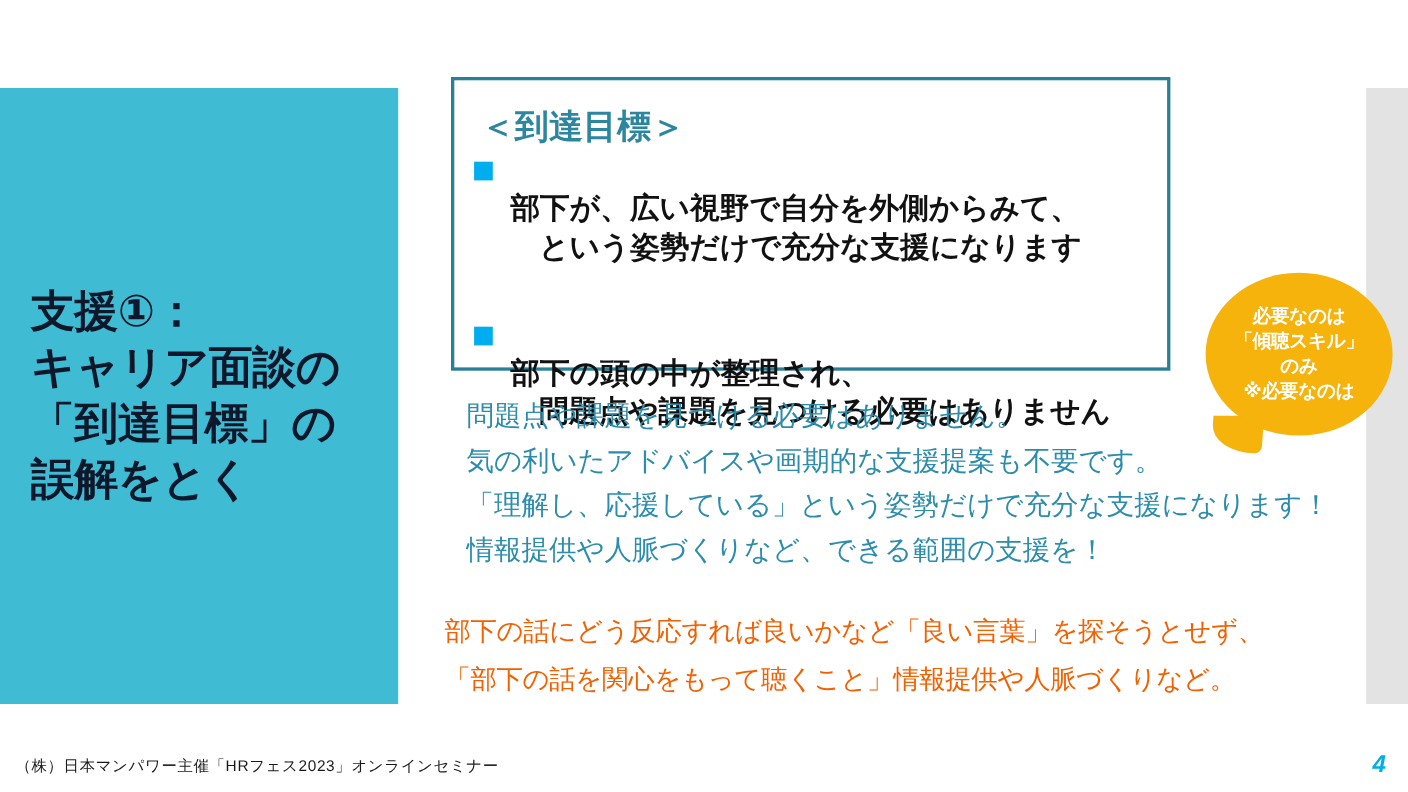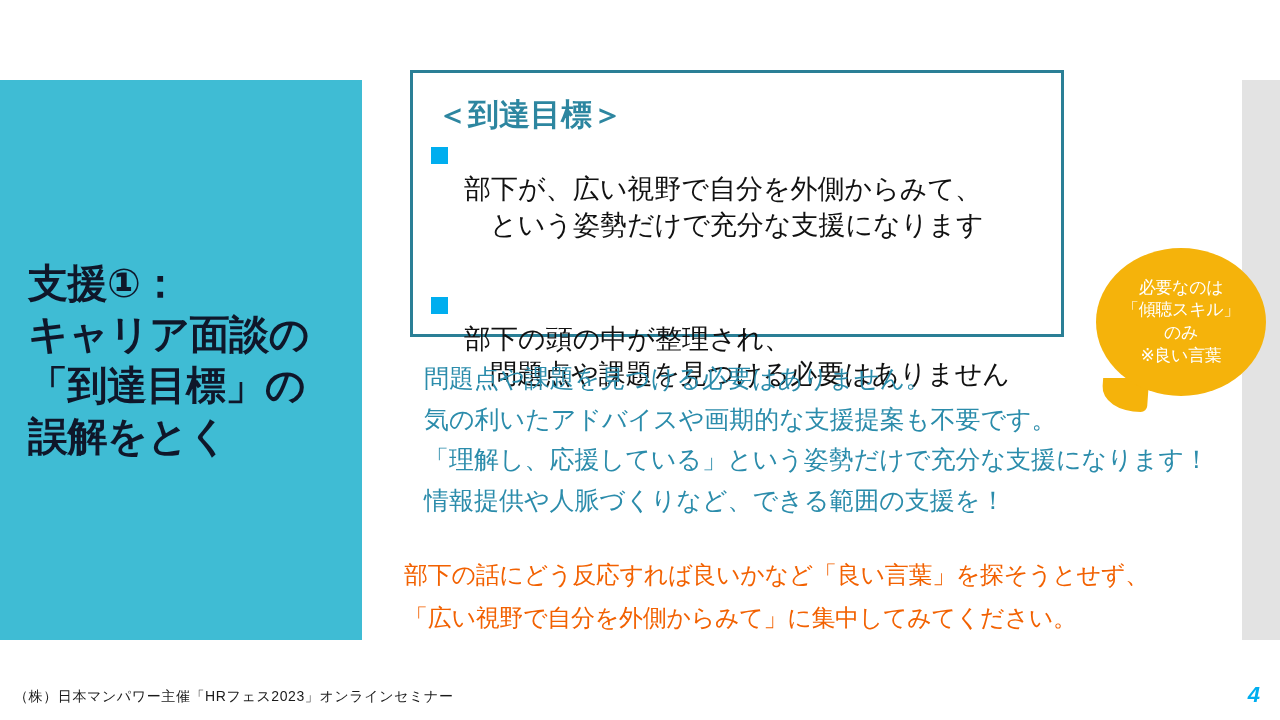--- a/index.html
+++ b/index.html
@@ -82,20 +82,21 @@
     flex: 0 0 auto;
     margin-top: 11px;
     margin-right: 16px;
   }
   .goal-lines {
     color: #111111;
     font-size: 27px;
     line-height: 1.33;
     white-space: pre-line;
     text-indent: 0;
+    font-weight: bold;
   }
   .goal-lines .cont {
     display: block;
     padding-left: 26px;
   }
 
   
   #body-lines {
     position: absolute;
     left: 404px;
@@ -152,21 +153,21 @@
     height: 34px;
     background: #F5B30B;
     border-bottom-left-radius: 40px 26px;
     border-bottom-right-radius: 6px;
     transform: skewX(-4deg);
   }
   .bubble-line {
     position: relative;
     z-index: 2;
     color: #ffffff;
-    font-weight: normal;
+    font-weight: bold;
     font-size: 17px;
     line-height: 1.33;
     white-space: nowrap;
     text-align: center;
     letter-spacing: -0.3px;
   }
 
   
   #footer-note {
     position: absolute;
@@ -223,29 +224,29 @@
 
   <div id="body-lines">
     <div class="body-line">問題点や課題を見つける必要はありません。</div>
     <div class="body-line">気の利いたアドバイスや画期的な支援提案も不要です。</div>
     <div class="body-line">「理解し、応援している」という姿勢だけで充分な支援になります！</div>
     <div class="body-line">情報提供や人脈づくりなど、できる範囲の支援を！</div>
   </div>
 
   <div id="emph-lines">
     <div class="emph-line">部下の話にどう反応すれば良いかなど「良い言葉」を探そうとせず、</div>
-    <div class="emph-line">「広い視野で自分を外側からみて」に集中してみてください。</div>
+    <div class="emph-line">「部下の話を関心をもって聴くこと」情報提供や人脈づくりなど。</div>
   </div>
 
   <div id="bubble">
     <div id="bubble-tail"></div>
     <div id="bubble-body">
       <div class="bubble-line">必要なのは</div>
       <div class="bubble-line">「傾聴スキル」</div>
       <div class="bubble-line">のみ</div>
-      <div class="bubble-line">※良い言葉</div>
+      <div class="bubble-line">※必要なのは</div>
     </div>
   </div>
 
   <div id="footer-note">（株）日本マンパワー主催「HRフェス2023」オンラインセミナー</div>
   <div id="page-number">4</div>
 
 </div>
 
 </body></html>

